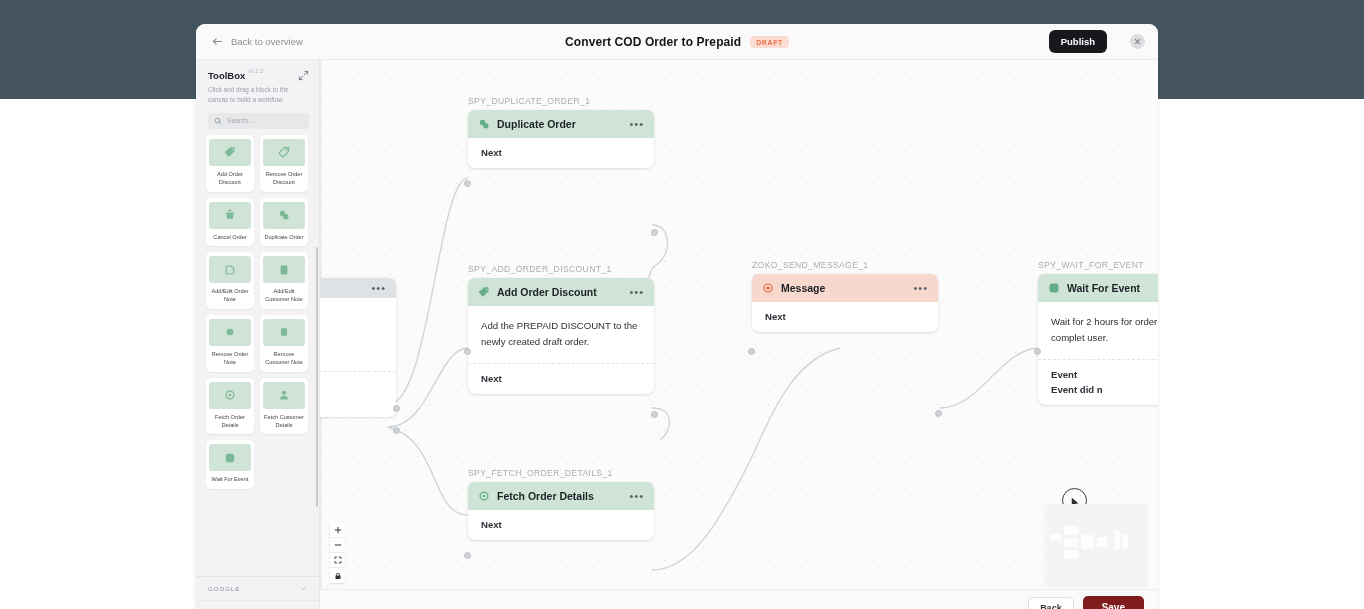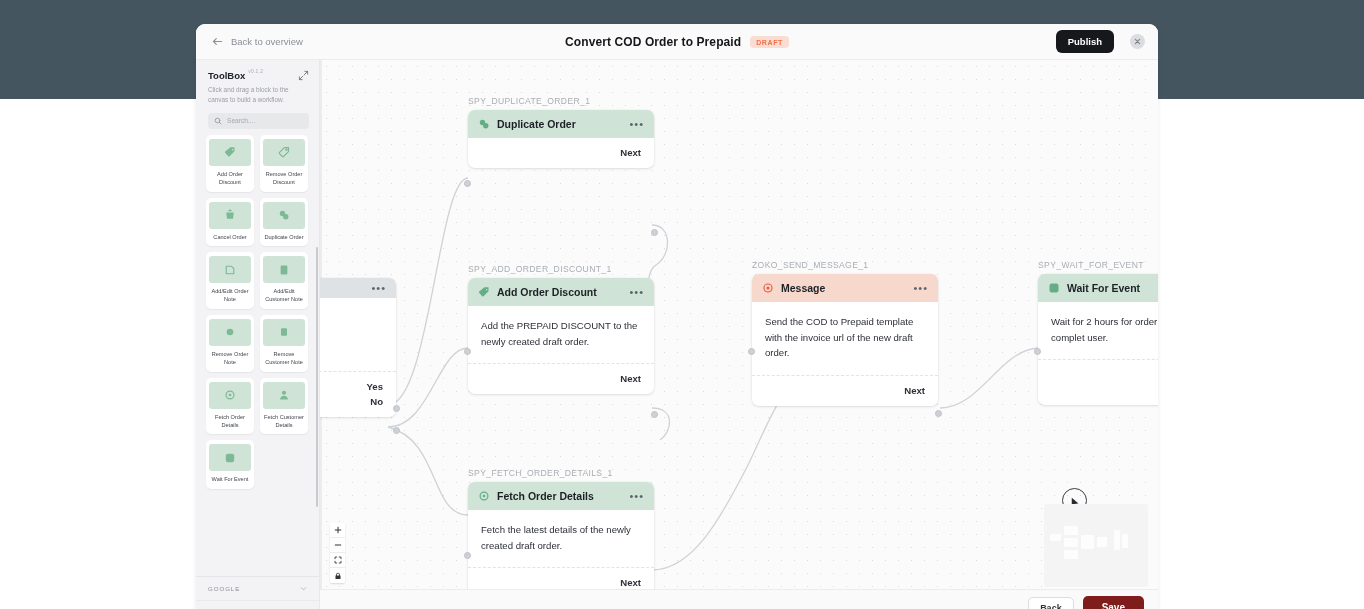--- a/index.html
+++ b/index.html
@@ -51,21 +51,21 @@
     position: absolute; left: 0; right: 0; top: 0; bottom: 0;
     display: flex; align-items: center; justify-content: center; gap: 9px;
     pointer-events: none;
   }
   .hdr-title { font-size: 12px; font-weight: bold; color: #14161a; letter-spacing: .1px; }
   .draft-badge {
     background: #fbdcd2; color: #f0704a; font-size: 7px; font-weight: bold;
     letter-spacing: .6px; padding: 3px 6px 2px; border-radius: 4px;
   }
   .hdr-right {
-    margin-left: auto; display: flex; align-items: center; gap: 16px; margin-right: 13px;
+    margin-left: auto; display: flex; align-items: center; gap: 23px; margin-right: 13px;
   }
   .publish-btn {
     background: #17181c; color: #ffffff; font-size: 9.5px; font-weight: bold;
     padding: 6px 12px; border-radius: 6px; border: none; cursor: pointer;
   }
   .close-circle {
     width: 15px; height: 15px; border-radius: 50%; background: #dcdde0;
     display: flex; align-items: center; justify-content: center; cursor: pointer;
   }
   .close-circle svg { width: 7px; height: 7px; display: block; }
@@ -151,21 +151,21 @@
   .node-head.grey { background: #dfe2e4; }
   .node-icon { width: 12px; height: 12px; color: #64ad86; flex: 0 0 12px; }
   .node-icon.pink { color: #e8593a; }
   .node-icon svg { width: 12px; height: 12px; display: block; }
   .node-title { font-size: 10.5px; color: #1d2026; font-weight: bold; }
   .node-dots { margin-left: auto; color: #5e646b; font-size: 11px; line-height: 4px; letter-spacing: 1px; cursor: pointer; }
   .node-body {
     padding: 12px 13px 14px; font-size: 9.6px; color: #2d3037; line-height: 1.62;
     border-bottom: 1px dashed #e2e3e6;
   }
-  .node-foot { padding: 7px 13px 8px; text-align: right; }
+  .node-foot { padding: 7px 13px 8px; text-align: left; }
   .node-foot div { font-size: 9.6px; color: #2d3037; padding: 2px 0; font-weight: bold; }
   .port {
     position: absolute; width: 7px; height: 7px; border-radius: 50%;
     background: #cdd0d4; border: 1px solid #bfc2c7;
   }
 
   
   .canvas-ctrls {
     position: absolute; left: 10px; bottom: 42px; width: 15px;
     background: #ffffff; border-radius: 2px; box-shadow: 0 1px 2px rgba(0,0,0,.14);
@@ -450,21 +450,20 @@
             <div class="node-head">
               <span class="node-icon">
                 <svg viewBox="0 0 16 16" fill="none" stroke="currentColor" stroke-width="1.6">
                   <circle cx="8" cy="8" r="5.2"></circle>
                     <circle cx="8" cy="8" r="1.8" fill="currentColor" stroke="none"></circle>
                 </svg>
               </span>
               <span class="node-title">Fetch Order Details</span>
               <span class="node-dots">•••</span>
             </div>
-            <div class="node-body">Fetch the latest details of the newly created draft order.</div>
             <div class="node-foot">
               <div>Next</div>
             </div>
           </div>
           <div class="port" style="left:-4px; top:84px;"></div>
           <div class="port" style="right:-4px; top:133px;"></div>
         </div>
 
         <div class="node" style="left:432px; top:200px; width:186px;">
           <div class="node-tag">ZOKO_SEND_MESSAGE_1</div>
@@ -472,21 +471,20 @@
             <div class="node-head pink">
               <span class="node-icon pink">
                 <svg viewBox="0 0 16 16" fill="none" stroke="currentColor" stroke-width="1.5">
                   <circle cx="8" cy="8" r="5.4"></circle>
                     <circle cx="8" cy="8" r="2" fill="currentColor" stroke="none"></circle>
                 </svg>
               </span>
               <span class="node-title">Message</span>
               <span class="node-dots">•••</span>
             </div>
-            <div class="node-body">Send the COD to Prepaid template with the invoice url of the new draft order.</div>
             <div class="node-foot">
               <div>Next</div>
             </div>
           </div>
           <div class="port" style="left:-4px; top:88px;"></div>
           <div class="port" style="right:-4px; top:150px;"></div>
         </div>
 
         <div class="node" style="left:718px; top:200px; width:186px;">
           <div class="node-tag">SPY_WAIT_FOR_EVENT</div>

